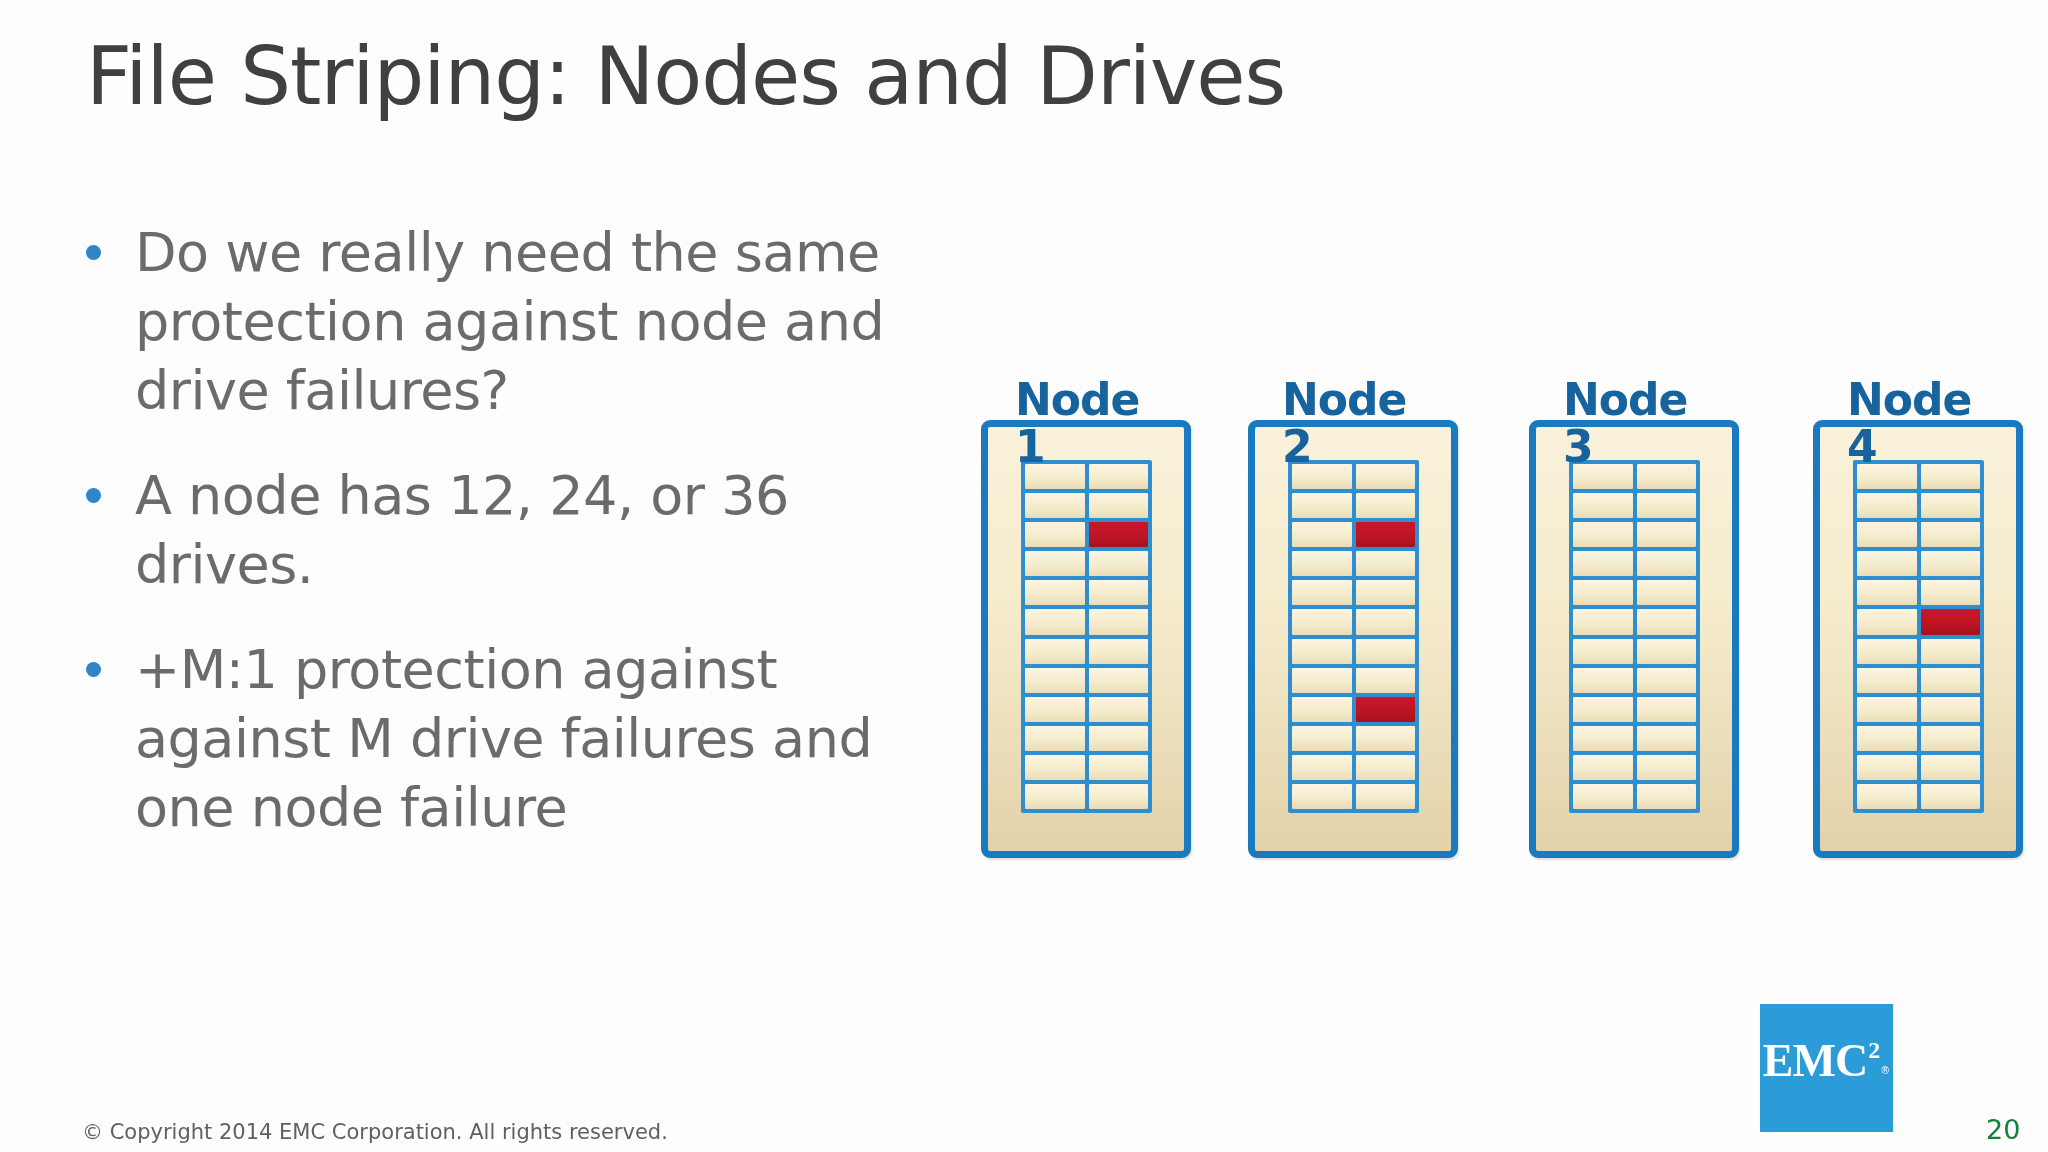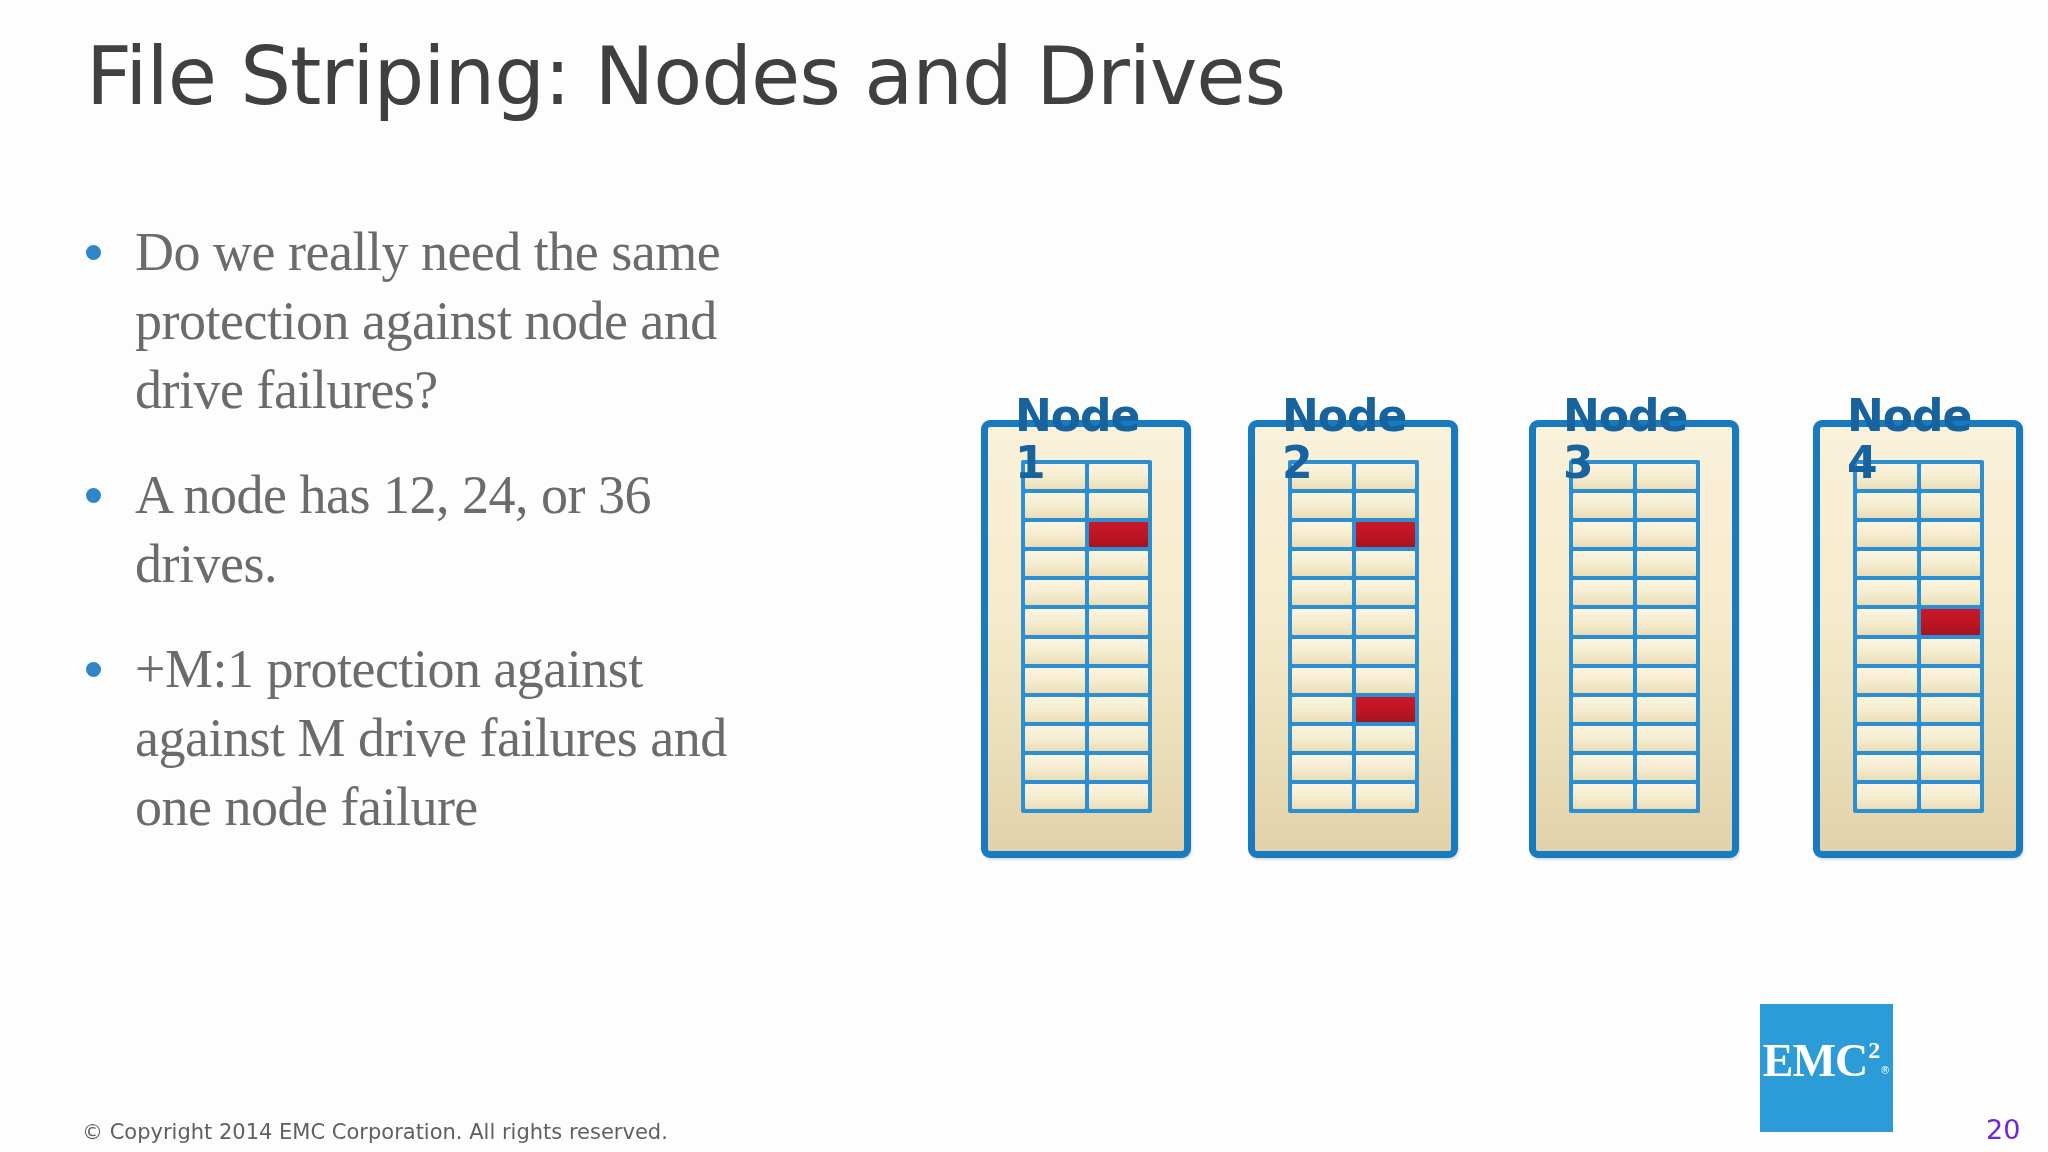--- a/index.html
+++ b/index.html
@@ -19,27 +19,26 @@
   
   #bullets{position:absolute;left:86px;top:218px;width:900px;}
   .bullet-item{display:flex;align-items:flex-start;margin-bottom:36px;}
   .bullet-dot{
     flex:0 0 auto;width:15px;height:15px;border-radius:50%;
     background:#2e86c8;margin:27px 34px 0 0;
   }
   .bullet-text{
     font-size:54px;line-height:69px;color:#6b6b6b;
     letter-spacing:-0.5px;
-    font-family:Liberation Serif, serif;
   }
   .bullet-line{display:block;white-space:nowrap;}
   
   .node{position:absolute;top:376px;width:210px;}
   .node-label{
-    position:absolute;left:34px;top:16px;z-index:5;
+    position:absolute;left:34px;top:0;z-index:5;
     font-size:44px;font-weight:bold;line-height:47px;
     color:#16639e;letter-spacing:-1px;
   }
   .node-label .node-number{display:block;}
   .node-box{
     position:absolute;left:0;top:44px;
     width:210px;height:438px;box-sizing:border-box;
     border:7px solid #1a7abf;border-radius:9px;
     background:linear-gradient(180deg,#f9f1da 0%,#f5ebcc 45%,#e2d2a9 100%);
     box-shadow:1px 2px 2px rgba(0,0,0,0.12);
@@ -60,21 +59,21 @@
   .drive-cell.failed{
     background:linear-gradient(180deg,#c7182a 0%,#be1522 55%,#a61220 100%);
   }
   
   #copyright{
     position:absolute;left:82px;top:1120px;
     font-size:21px;color:#606060;letter-spacing:0;
   }
   #page-number{
     position:absolute;left:1986px;top:1114px;
-    font-size:27px;color:#6d28d9;
+    font-size:27px;color:#15803d;
   }
   
   #emc-logo{
     position:absolute;left:1760px;top:1004px;
     width:133px;height:128px;background:#2b9cd8;
     text-align:center;box-sizing:border-box;padding-top:30px;
   }
   #emc-logo .brand{
     font-family:"Liberation Serif","DejaVu Serif",serif;
     font-weight:bold;font-size:46px;color:#ffffff;

